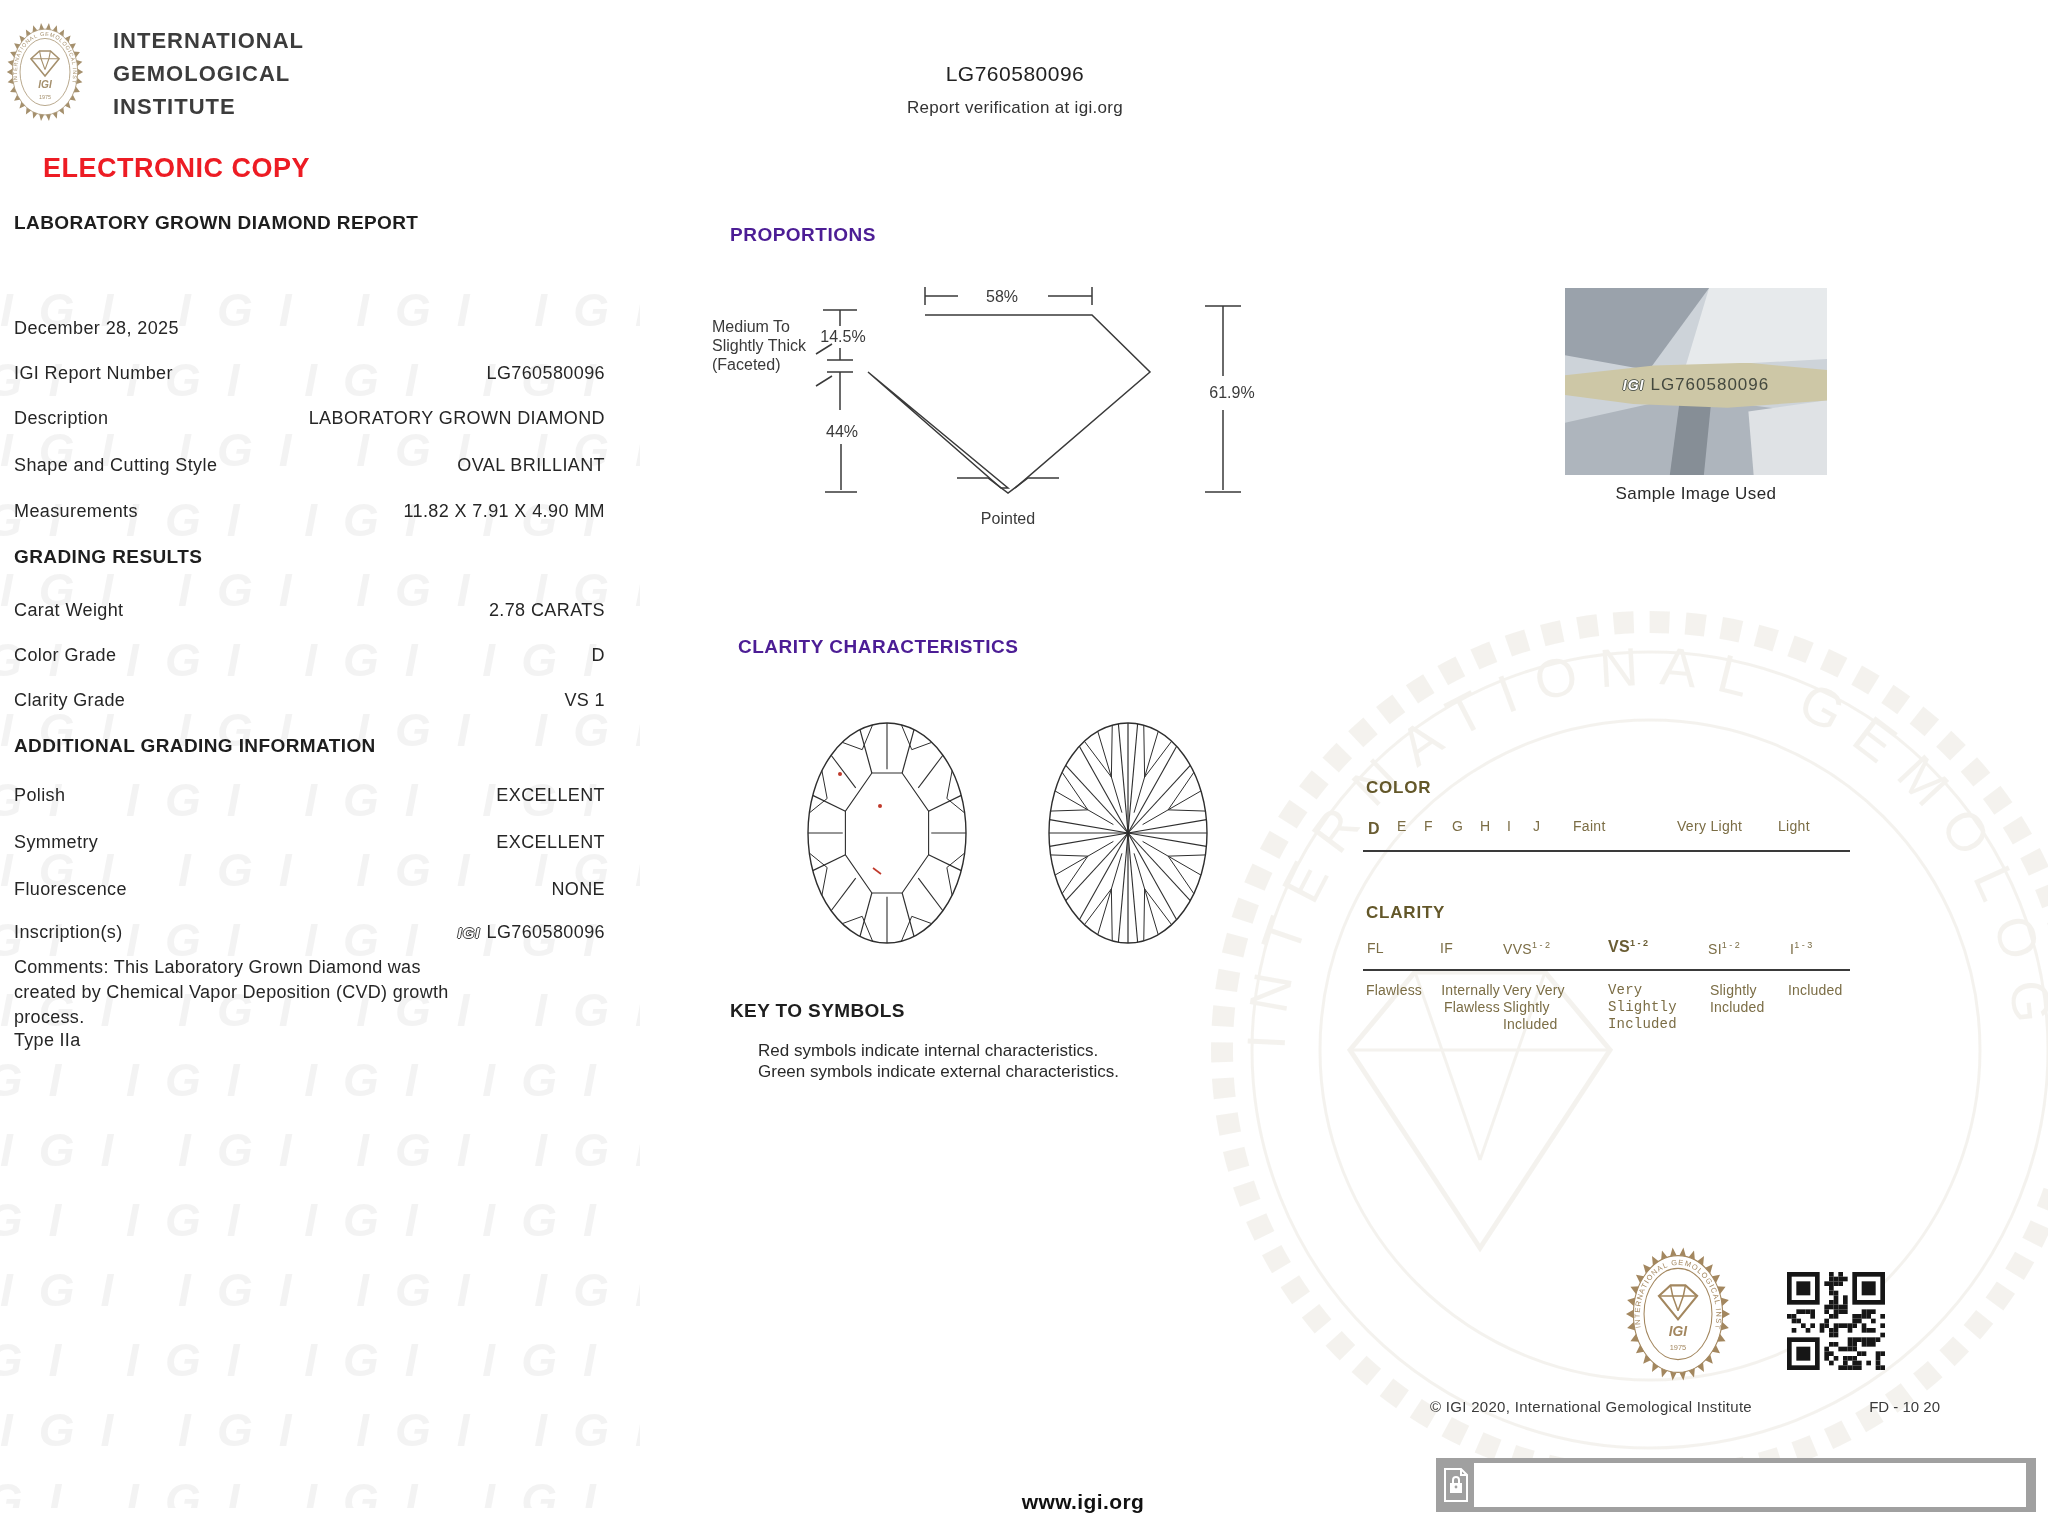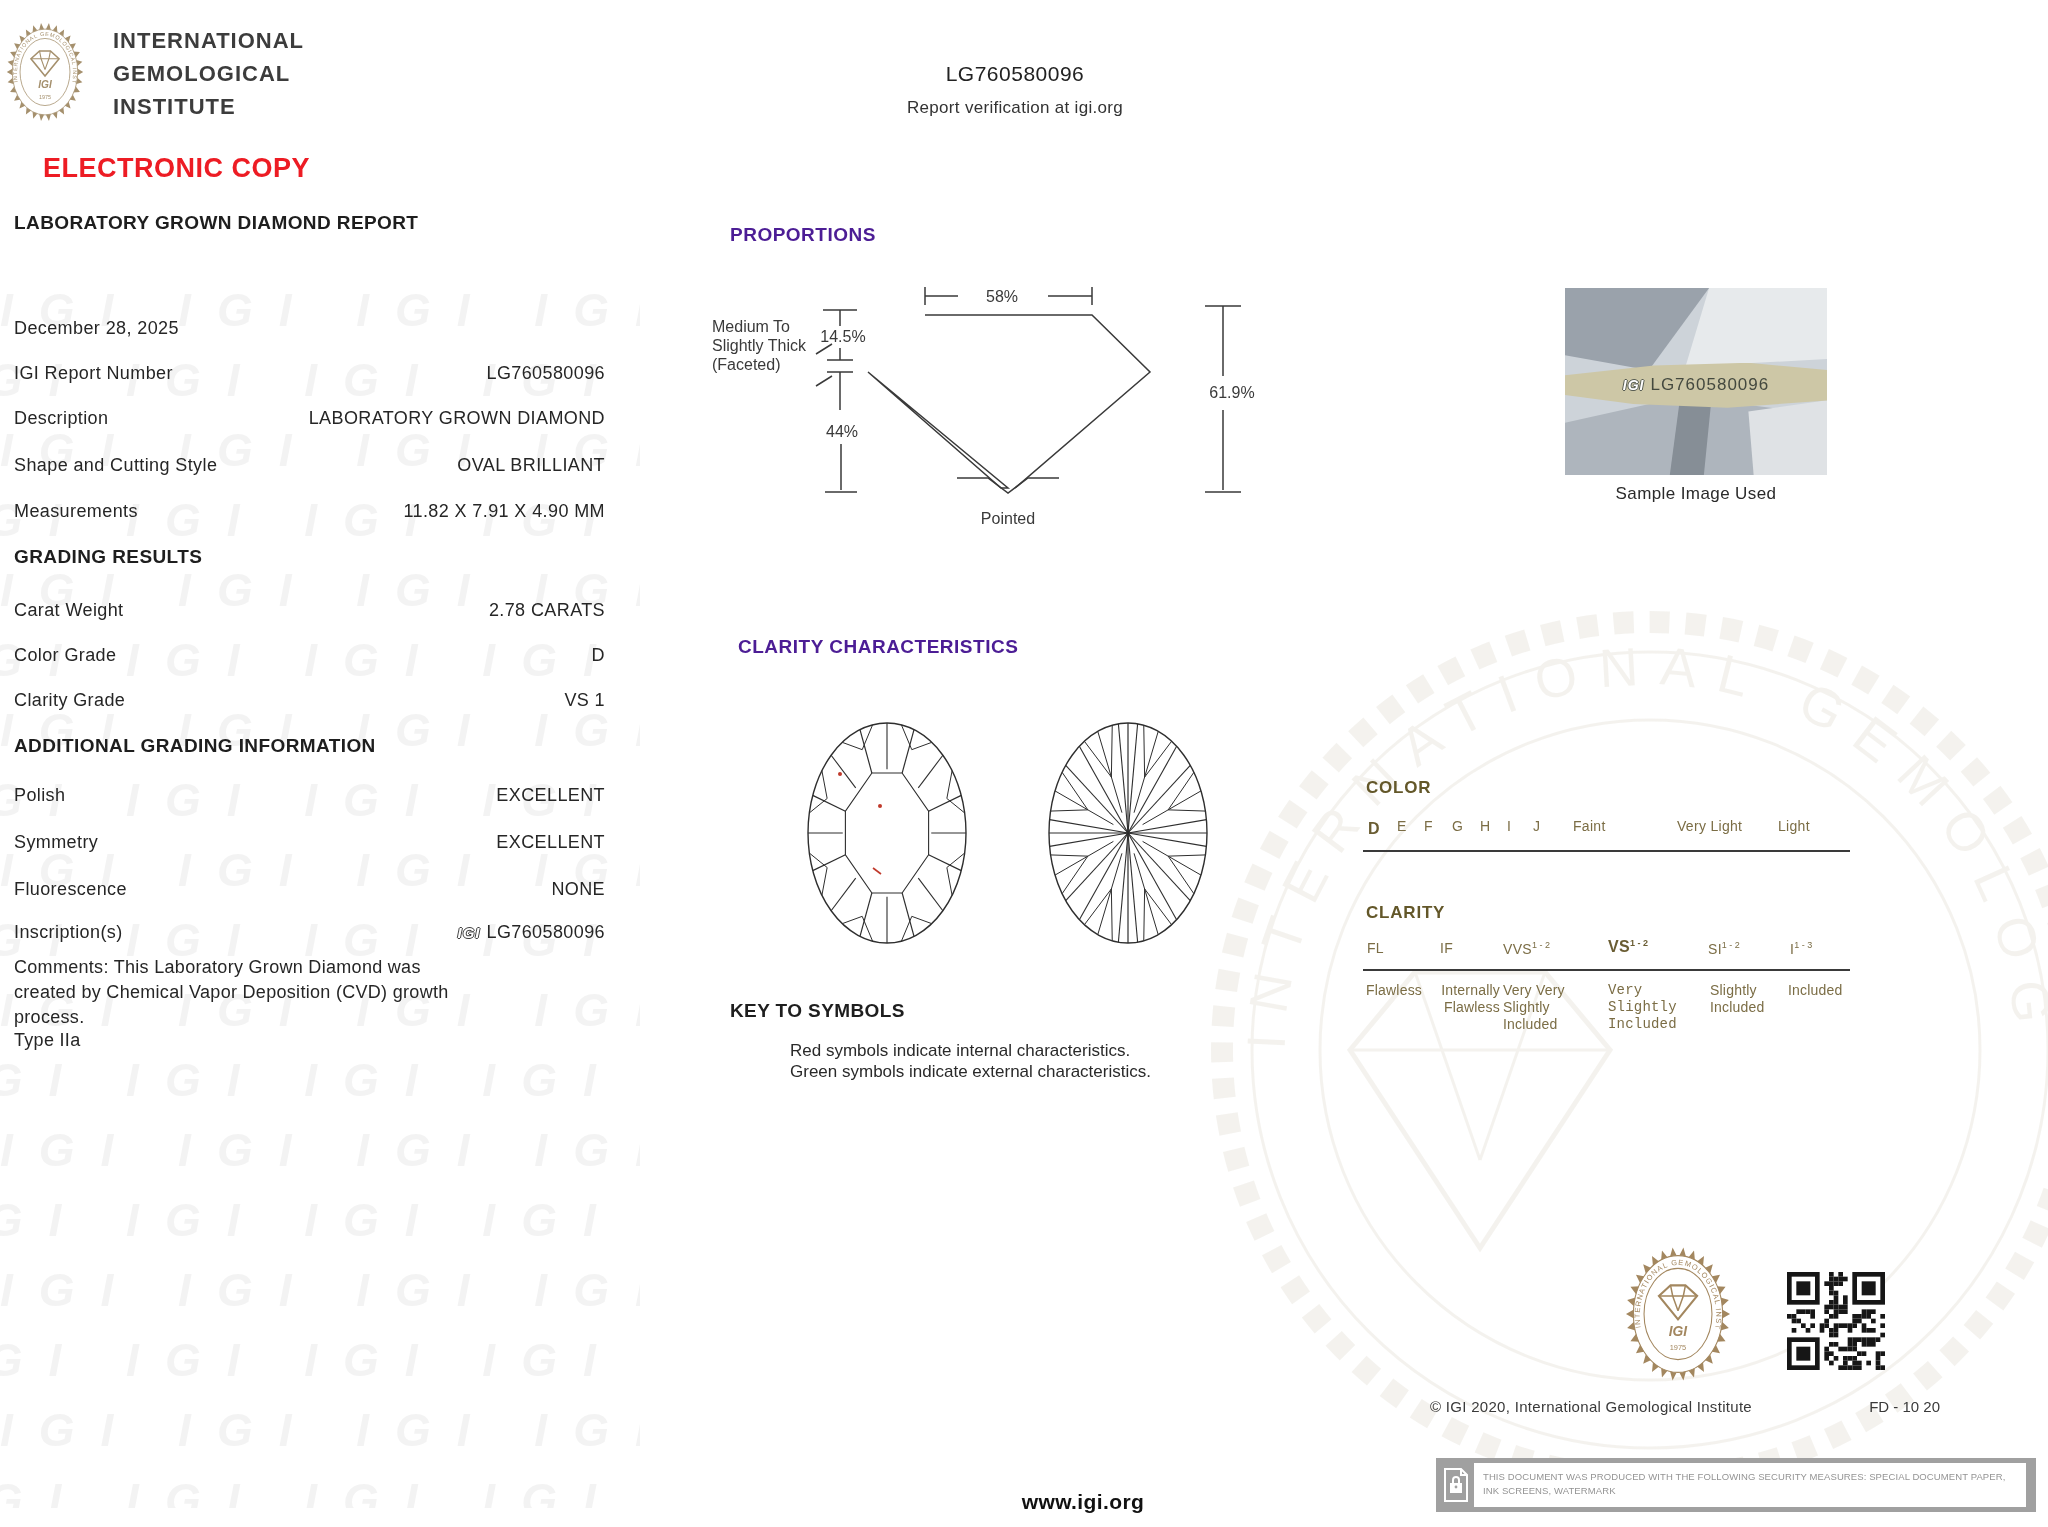--- a/index.html
+++ b/index.html
@@ -20,21 +20,21 @@
   .comments{font-size:18px;letter-spacing:0.3px;line-height:25px;color:#262626;}
   .igi-mark{font-style:italic;font-weight:800;font-size:15px;color:#fff;
             text-shadow:-1px 0 #3f3f3f,1px 0 #3f3f3f,0 -1px #3f3f3f,0 1px #3f3f3f;
             letter-spacing:1px;margin-right:6px;}
   
   .wm-left{left:0;top:283px;width:640px;height:1225px;overflow:hidden;pointer-events:none;}
   .wm-row{position:absolute;white-space:nowrap;font-weight:700;font-style:italic;
           font-size:46px;letter-spacing:26px;color:rgba(90,90,90,0.07);}
   
   .diagram-head{font-size:19px;font-weight:bold;letter-spacing:0.5px;color:#4c1d95;}
-  .key-text{font-size:17px;color:#2a2a2a;line-height:21px;margin-left:32px;}
+  .key-text{font-size:17px;color:#2a2a2a;line-height:21px;}
   
   .sample-box{left:1565px;top:288px;width:262px;height:187px;background:#cdd3d9;overflow:hidden;}
   .sample-caption{left:1565px;top:484px;width:262px;text-align:center;font-size:17px;letter-spacing:0.4px;color:#2a2a2a;}
   .band-text{position:absolute;left:0;top:0;width:100%;height:100%;display:flex;align-items:center;justify-content:center;
              font-size:17px;color:#44493f;letter-spacing:1px;}
   
   .scale-head{font-size:17px;font-weight:bold;letter-spacing:0.8px;color:#635729;}
   .scale-item{position:absolute;font-size:14px;color:#7b6d45;letter-spacing:0.3px;white-space:nowrap;}
   .scale-item.sel{font-size:16px;font-weight:bold;color:#6a5d33;}
   .scale-rule{position:absolute;height:2px;background:#3a3a3a;}
@@ -476,17 +476,16 @@
 
   <div class="abs sec-band">
     <svg class="abs" style="left:7px;top:10px;" width="26" height="34" viewBox="0 0 26 34">
       <path d="M2 1 H18 L24 7 V33 H2 Z" fill="none" stroke="#fff" stroke-width="2"></path>
       <path d="M18 1 V7 H24" fill="none" stroke="#fff" stroke-width="2"></path>
       <rect x="7" y="15" width="12" height="10" fill="#fff"></rect>
       <path d="M10 15 V12 a3 3 0 0 1 6 0 V15" fill="none" stroke="#fff" stroke-width="2"></path>
       <circle cx="13" cy="19" r="1.4" fill="#a0a0a0"></circle>
     </svg>
     <div class="sec-box">
-      <div>THIS DOCUMENT WAS PRODUCED WITH THE FOLLOWING SECURITY MEASURES:  SPECIAL DOCUMENT PAPER, INK SCREENS, WATERMARK</div>
     </div>
   </div>
 
 </div>
 
 </body></html>

